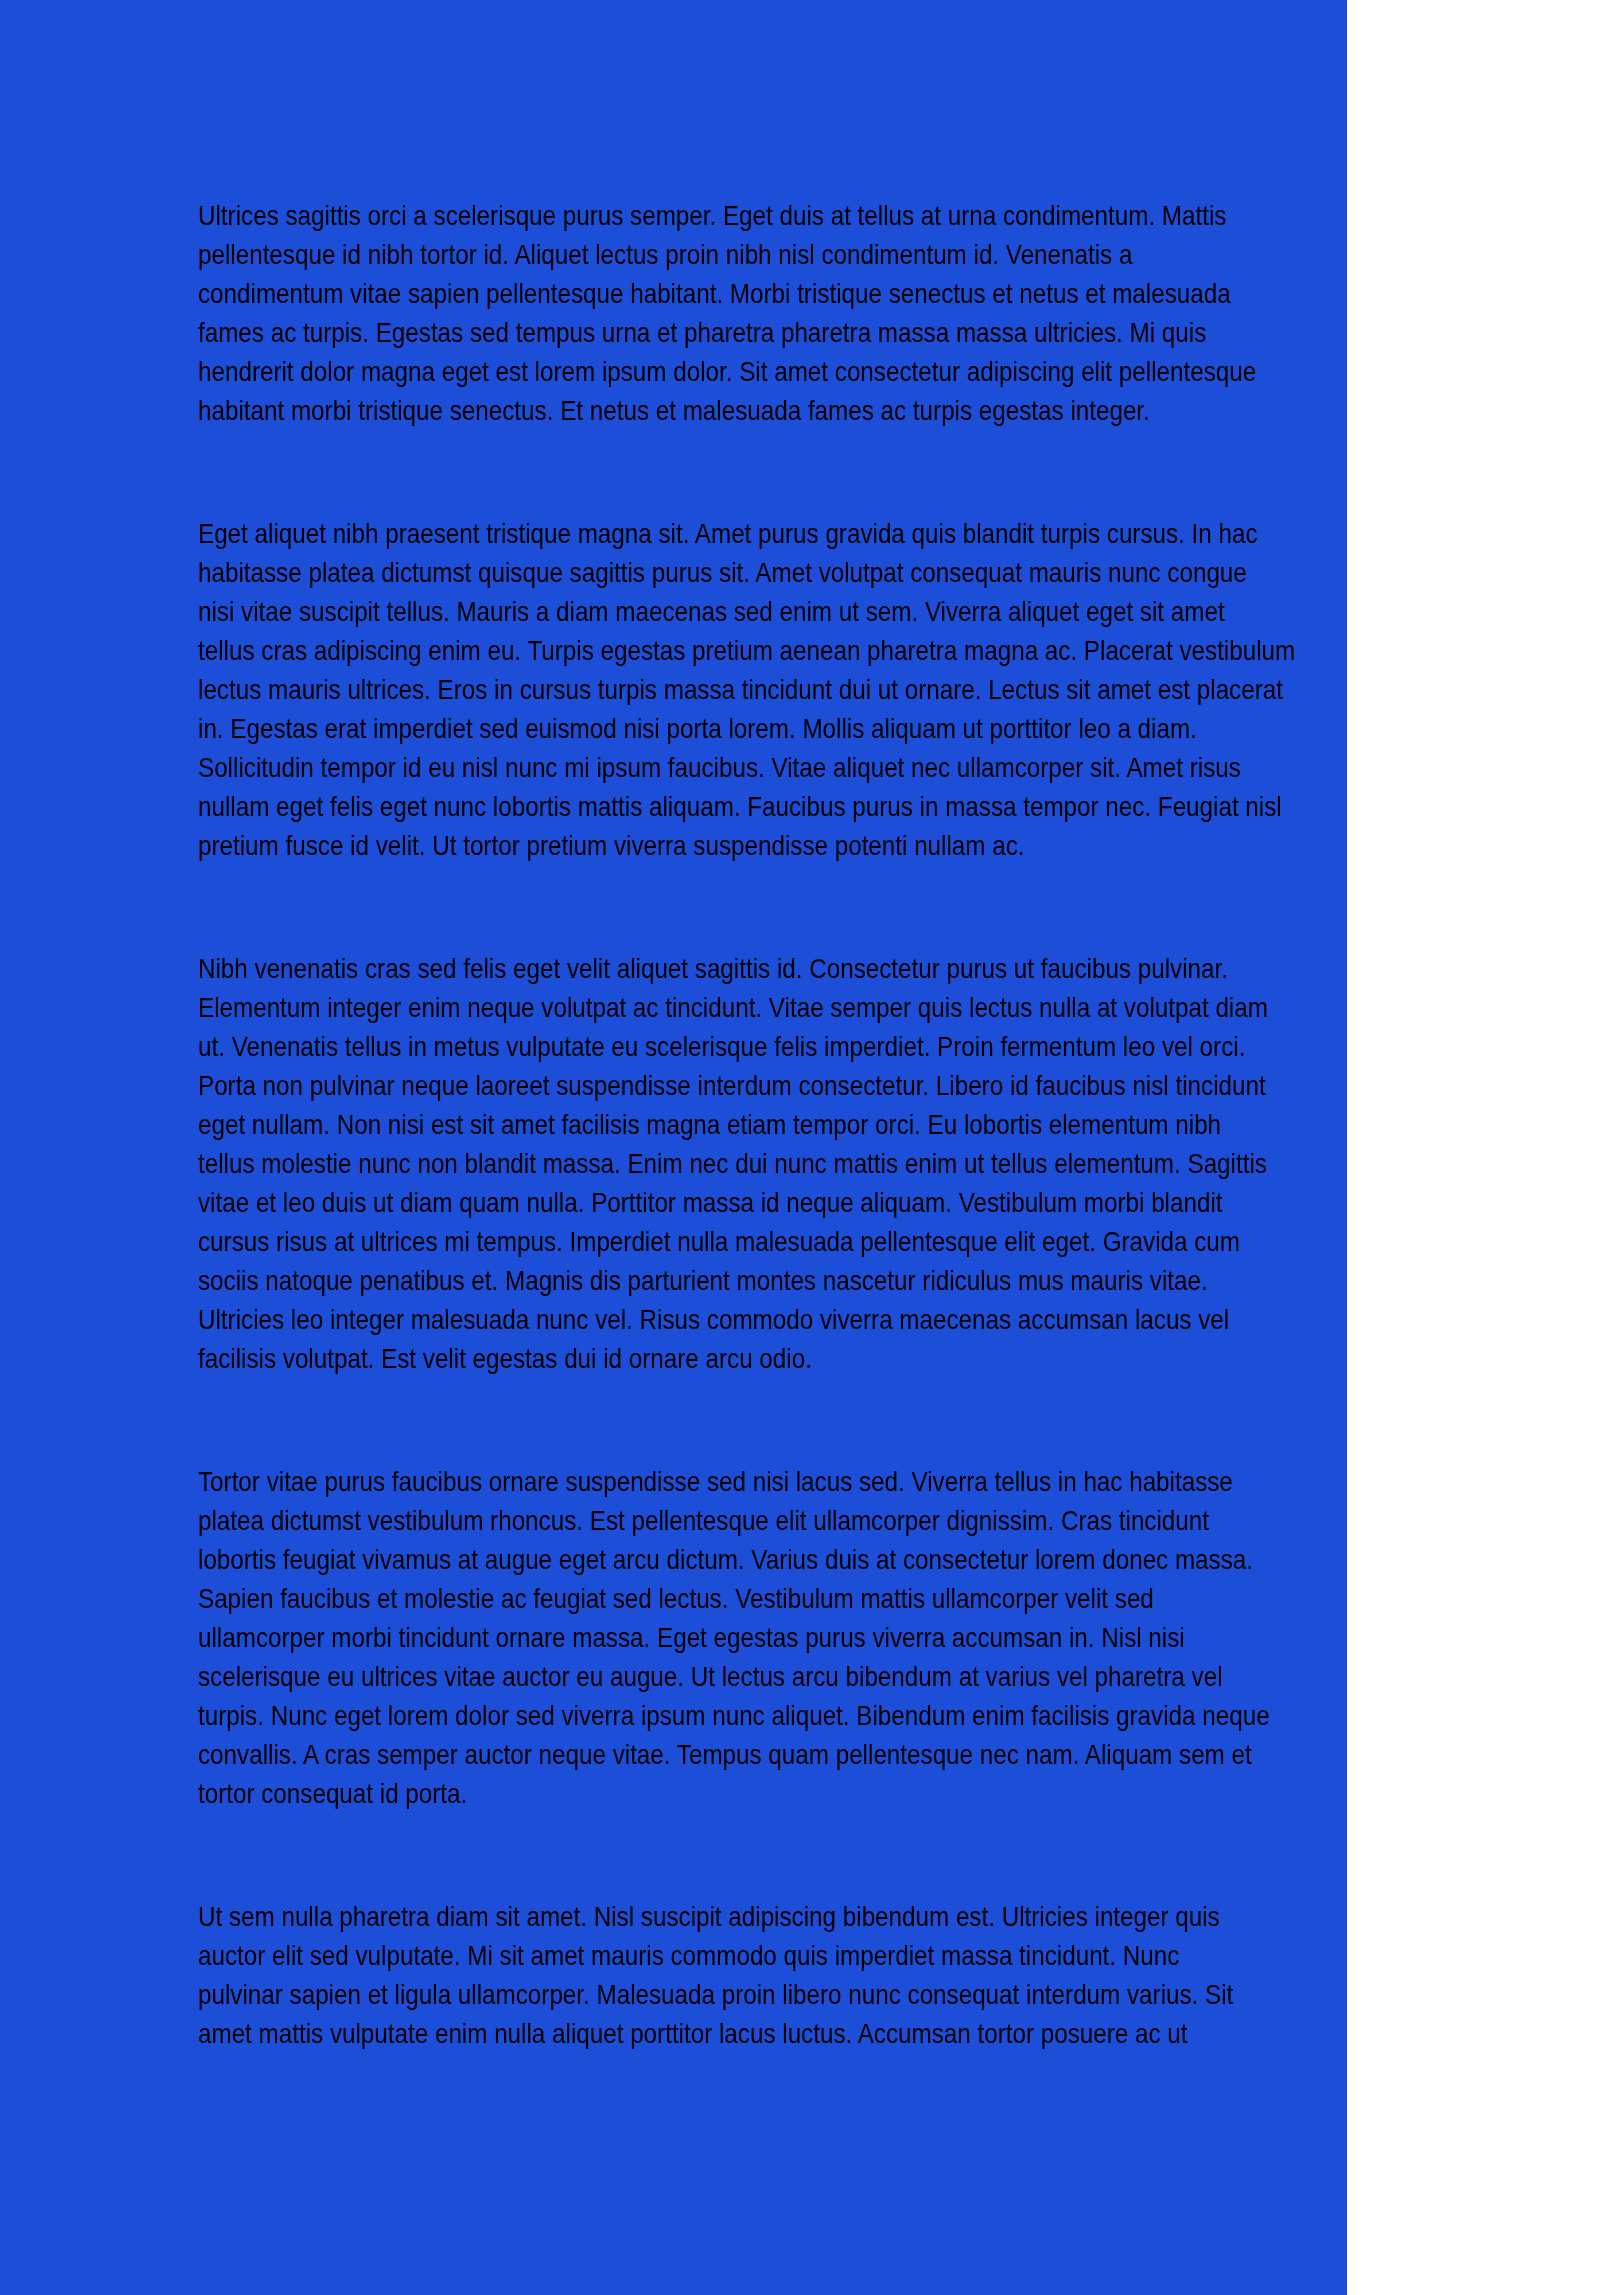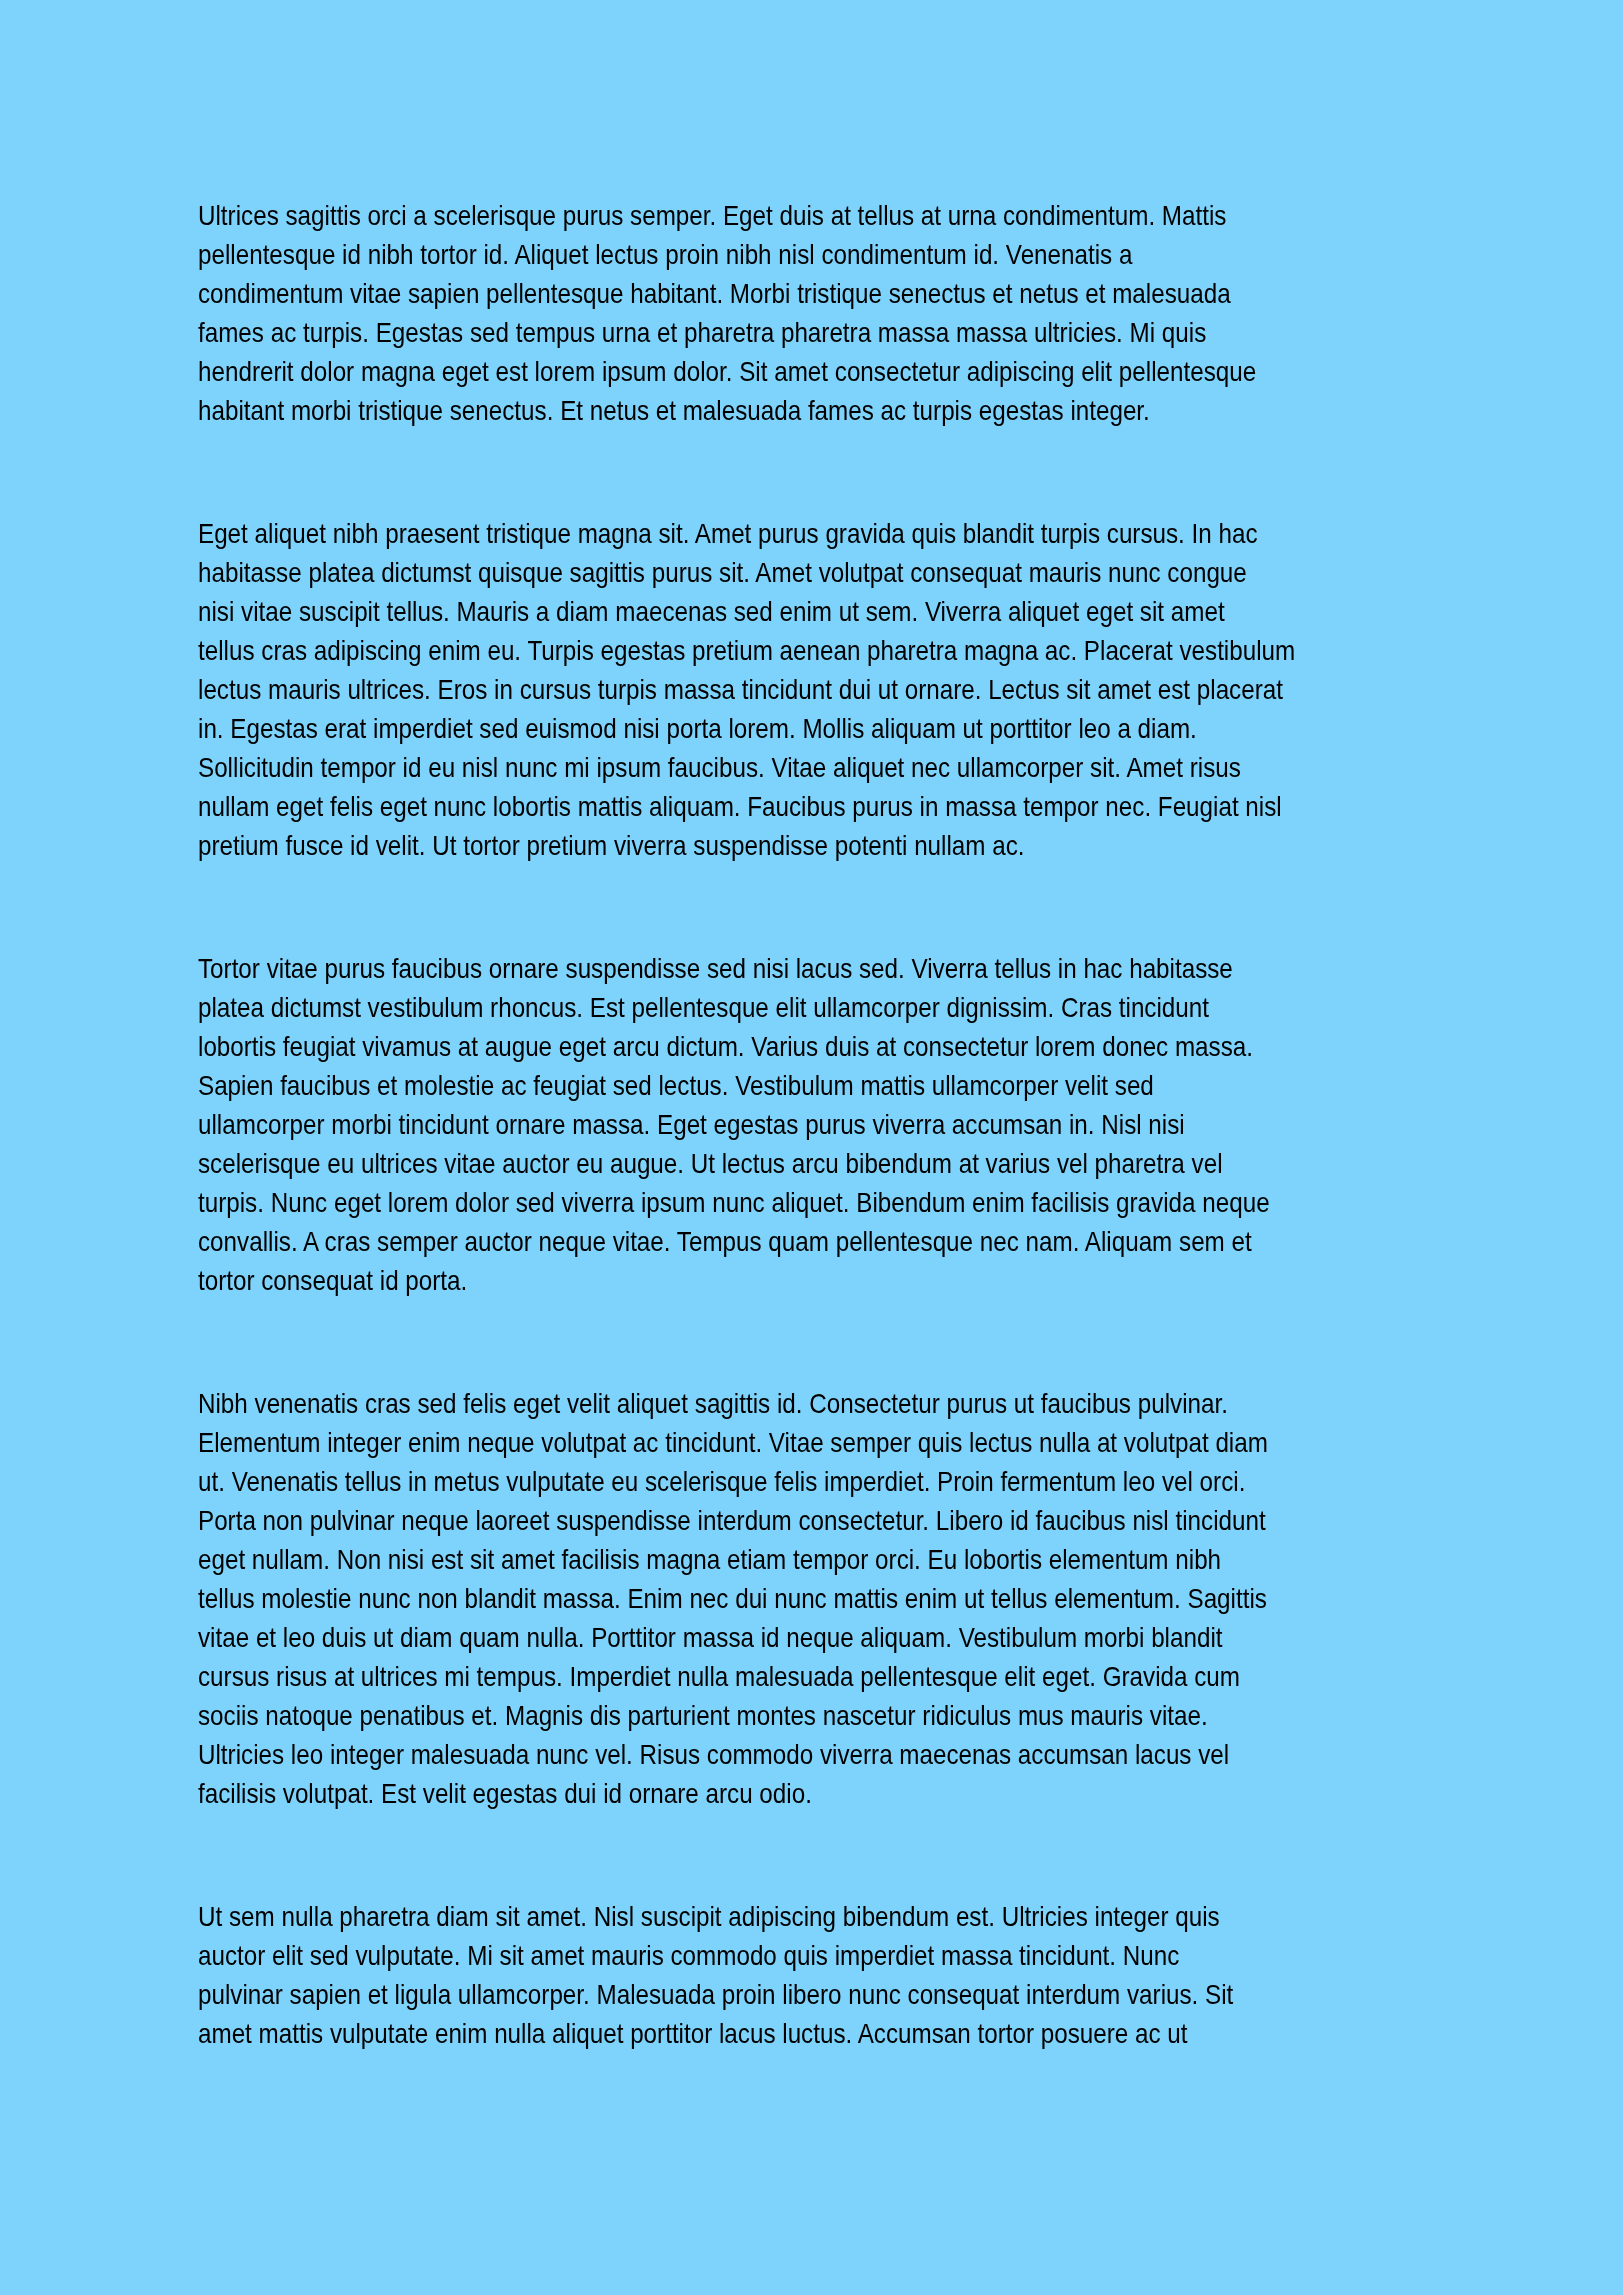--- a/index.html
+++ b/index.html
@@ -10,23 +10,23 @@
     body {
       width: 1623px;
       height: 2295px;
       position: relative;
       overflow: hidden;
     }
     .page {
       position: absolute;
       left: 0;
       top: 0;
-      width: 1623px;
+      width: 1347px;
       height: 2295px;
-      background: #7dd3fc;
+      background: #1d4ed8;
     }
     .body-text {
       position: absolute;
       left: 198px;
       top: 196px;
       width: 1230px;
     }
     .paragraph {
       margin: 0 0 84px 0;
       padding: 0;
@@ -64,46 +64,46 @@
       <span class="line">nisi vitae suscipit tellus. Mauris a diam maecenas sed enim ut sem. Viverra aliquet eget sit amet</span>
       <span class="line">tellus cras adipiscing enim eu. Turpis egestas pretium aenean pharetra magna ac. Placerat vestibulum</span>
       <span class="line">lectus mauris ultrices. Eros in cursus turpis massa tincidunt dui ut ornare. Lectus sit amet est placerat</span>
       <span class="line">in. Egestas erat imperdiet sed euismod nisi porta lorem. Mollis aliquam ut porttitor leo a diam.</span>
       <span class="line">Sollicitudin tempor id eu nisl nunc mi ipsum faucibus. Vitae aliquet nec ullamcorper sit. Amet risus</span>
       <span class="line">nullam eget felis eget nunc lobortis mattis aliquam. Faucibus purus in massa tempor nec. Feugiat nisl</span>
       <span class="line">pretium fusce id velit. Ut tortor pretium viverra suspendisse potenti nullam ac.</span>
     </div>
 
     <div class="paragraph">
-      <span class="line">Tortor vitae purus faucibus ornare suspendisse sed nisi lacus sed. Viverra tellus in hac habitasse</span>
-      <span class="line">platea dictumst vestibulum rhoncus. Est pellentesque elit ullamcorper dignissim. Cras tincidunt</span>
-      <span class="line">lobortis feugiat vivamus at augue eget arcu dictum. Varius duis at consectetur lorem donec massa.</span>
-      <span class="line">Sapien faucibus et molestie ac feugiat sed lectus. Vestibulum mattis ullamcorper velit sed</span>
-      <span class="line">ullamcorper morbi tincidunt ornare massa. Eget egestas purus viverra accumsan in. Nisl nisi</span>
-      <span class="line">scelerisque eu ultrices vitae auctor eu augue. Ut lectus arcu bibendum at varius vel pharetra vel</span>
-      <span class="line">turpis. Nunc eget lorem dolor sed viverra ipsum nunc aliquet. Bibendum enim facilisis gravida neque</span>
-      <span class="line">convallis. A cras semper auctor neque vitae. Tempus quam pellentesque nec nam. Aliquam sem et</span>
-      <span class="line">tortor consequat id porta.</span>
-    </div>
-
-    <div class="paragraph">
       <span class="line">Nibh venenatis cras sed felis eget velit aliquet sagittis id. Consectetur purus ut faucibus pulvinar.</span>
       <span class="line">Elementum integer enim neque volutpat ac tincidunt. Vitae semper quis lectus nulla at volutpat diam</span>
       <span class="line">ut. Venenatis tellus in metus vulputate eu scelerisque felis imperdiet. Proin fermentum leo vel orci.</span>
       <span class="line">Porta non pulvinar neque laoreet suspendisse interdum consectetur. Libero id faucibus nisl tincidunt</span>
       <span class="line">eget nullam. Non nisi est sit amet facilisis magna etiam tempor orci. Eu lobortis elementum nibh</span>
       <span class="line">tellus molestie nunc non blandit massa. Enim nec dui nunc mattis enim ut tellus elementum. Sagittis</span>
       <span class="line">vitae et leo duis ut diam quam nulla. Porttitor massa id neque aliquam. Vestibulum morbi blandit</span>
       <span class="line">cursus risus at ultrices mi tempus. Imperdiet nulla malesuada pellentesque elit eget. Gravida cum</span>
       <span class="line">sociis natoque penatibus et. Magnis dis parturient montes nascetur ridiculus mus mauris vitae.</span>
       <span class="line">Ultricies leo integer malesuada nunc vel. Risus commodo viverra maecenas accumsan lacus vel</span>
       <span class="line">facilisis volutpat. Est velit egestas dui id ornare arcu odio.</span>
     </div>
 
     <div class="paragraph">
+      <span class="line">Tortor vitae purus faucibus ornare suspendisse sed nisi lacus sed. Viverra tellus in hac habitasse</span>
+      <span class="line">platea dictumst vestibulum rhoncus. Est pellentesque elit ullamcorper dignissim. Cras tincidunt</span>
+      <span class="line">lobortis feugiat vivamus at augue eget arcu dictum. Varius duis at consectetur lorem donec massa.</span>
+      <span class="line">Sapien faucibus et molestie ac feugiat sed lectus. Vestibulum mattis ullamcorper velit sed</span>
+      <span class="line">ullamcorper morbi tincidunt ornare massa. Eget egestas purus viverra accumsan in. Nisl nisi</span>
+      <span class="line">scelerisque eu ultrices vitae auctor eu augue. Ut lectus arcu bibendum at varius vel pharetra vel</span>
+      <span class="line">turpis. Nunc eget lorem dolor sed viverra ipsum nunc aliquet. Bibendum enim facilisis gravida neque</span>
+      <span class="line">convallis. A cras semper auctor neque vitae. Tempus quam pellentesque nec nam. Aliquam sem et</span>
+      <span class="line">tortor consequat id porta.</span>
+    </div>
+
+    <div class="paragraph">
       <span class="line">Ut sem nulla pharetra diam sit amet. Nisl suscipit adipiscing bibendum est. Ultricies integer quis</span>
       <span class="line">auctor elit sed vulputate. Mi sit amet mauris commodo quis imperdiet massa tincidunt. Nunc</span>
       <span class="line">pulvinar sapien et ligula ullamcorper. Malesuada proin libero nunc consequat interdum varius. Sit</span>
       <span class="line">amet mattis vulputate enim nulla aliquet porttitor lacus luctus. Accumsan tortor posuere ac ut</span>
     </div>
 
   </div>
 </div>
 
 

